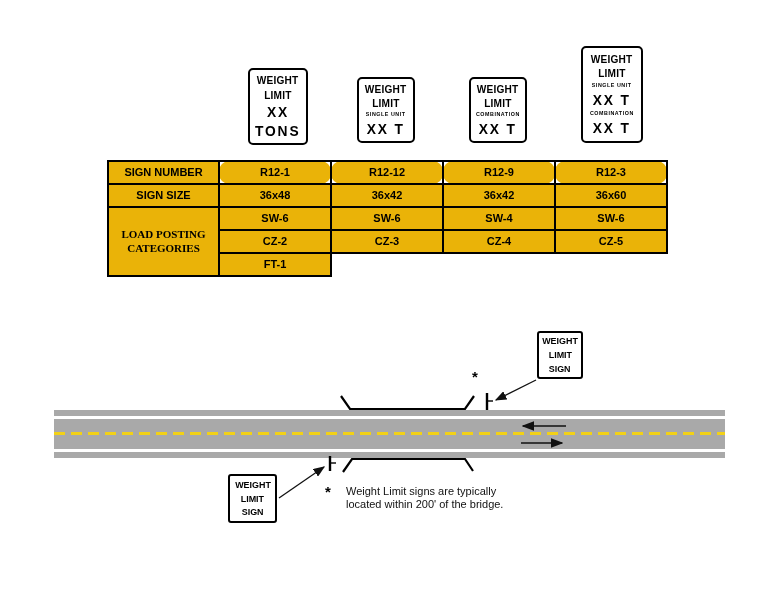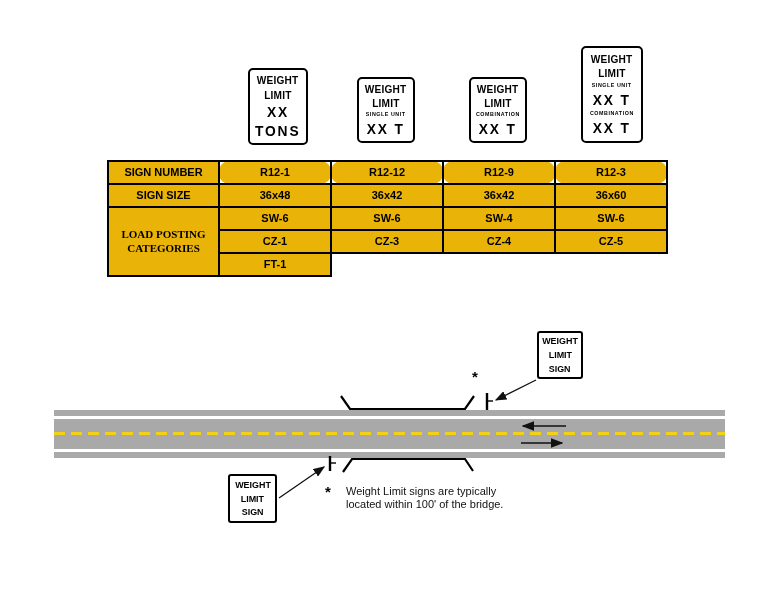--- a/index.html
+++ b/index.html
@@ -111,21 +111,21 @@
     <tr>
       <th rowspan="3">
             <span class="wrap">LOAD POSTING CATEGORIES</span>
           </th>
       <td>SW-6</td>
       <td>SW-6</td>
       <td>SW-4</td>
       <td>SW-6</td>
     </tr>
     <tr>
-      <td>CZ-1</td>
+      <td>CZ-2</td>
       <td>CZ-3</td>
       <td>CZ-4</td>
       <td>CZ-5</td>
     </tr>
     <tr>
       <td>FT-1</td>
       <td class="empty"></td>
       <td class="empty"></td>
       <td class="empty"></td>
     </tr>
@@ -169,16 +169,16 @@
   <div class="callout co-bottom">
     <span class="ln">WEIGHT</span>
     <span class="ln">LIMIT</span>
     <span class="ln">SIGN</span>
   </div>
 
   <span class="asterisk ast-top">*</span>
   <span class="asterisk ast-note">*</span>
   <div class="note">
     <div>Weight Limit signs are typically</div>
-    <div>located within 100' of the bridge.</div>
+    <div>located within 200' of the bridge.</div>
   </div>
 
 </div>
 
 </body></html>

